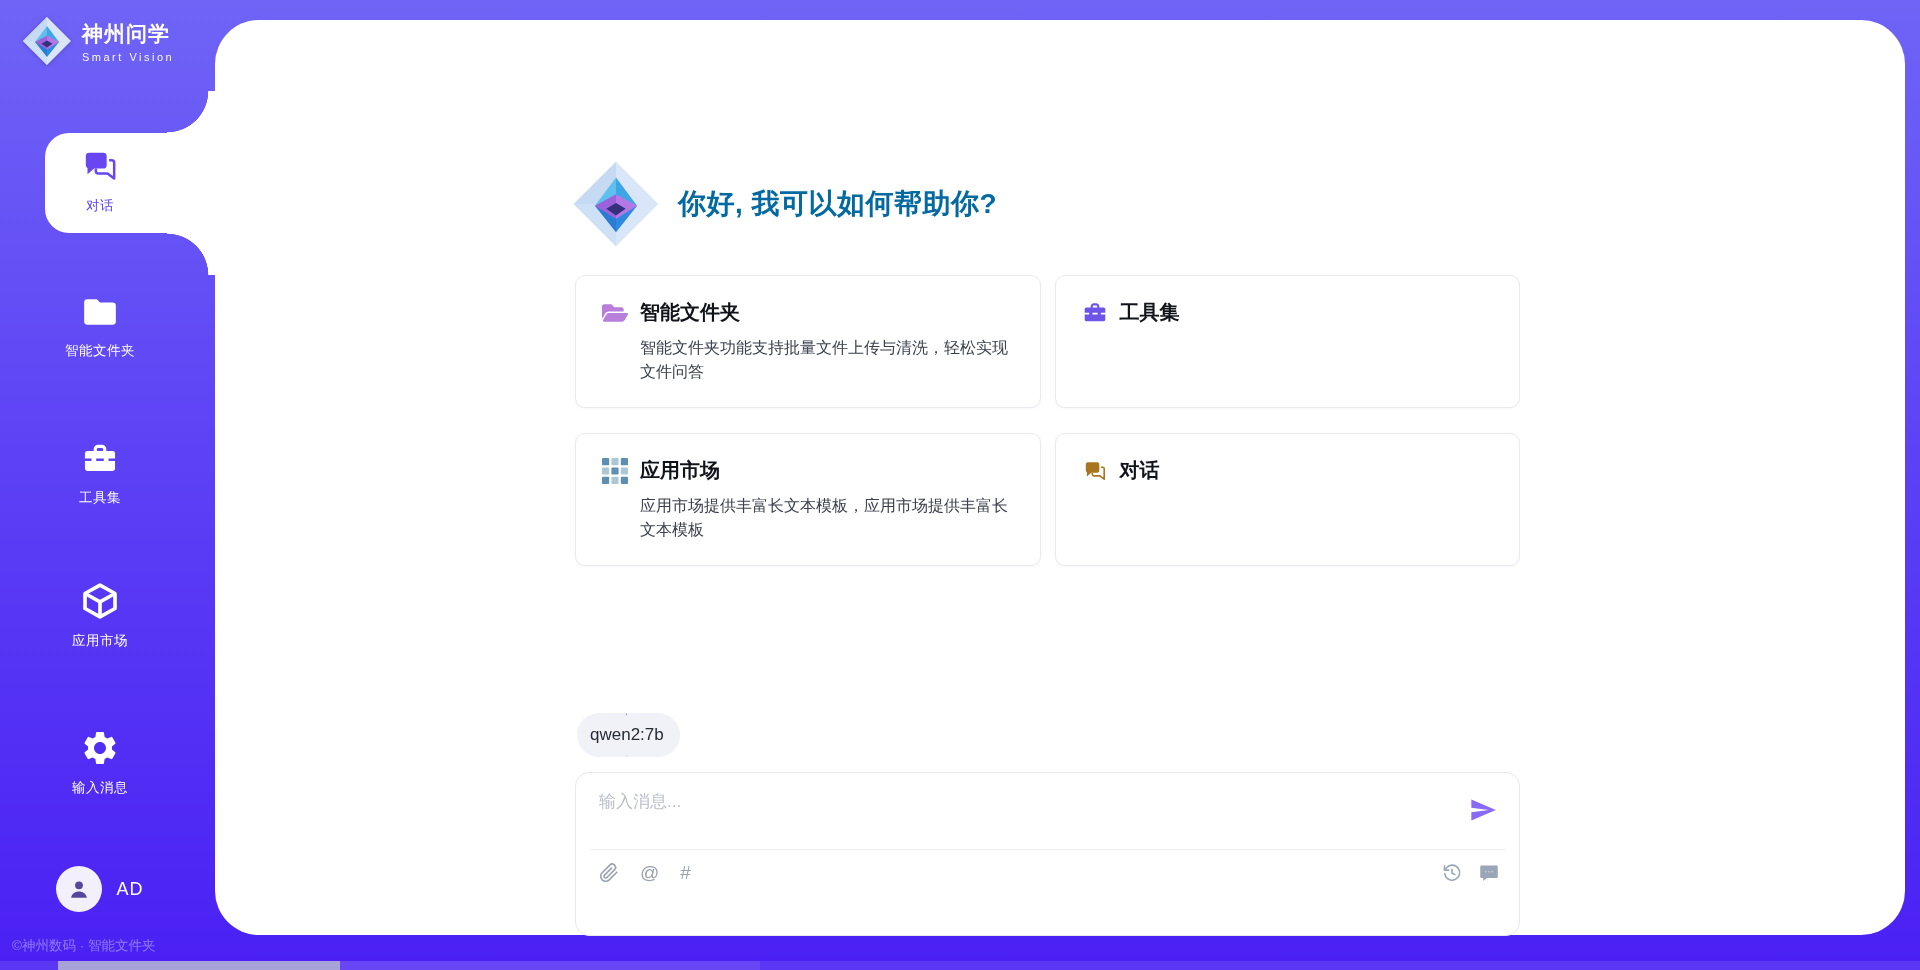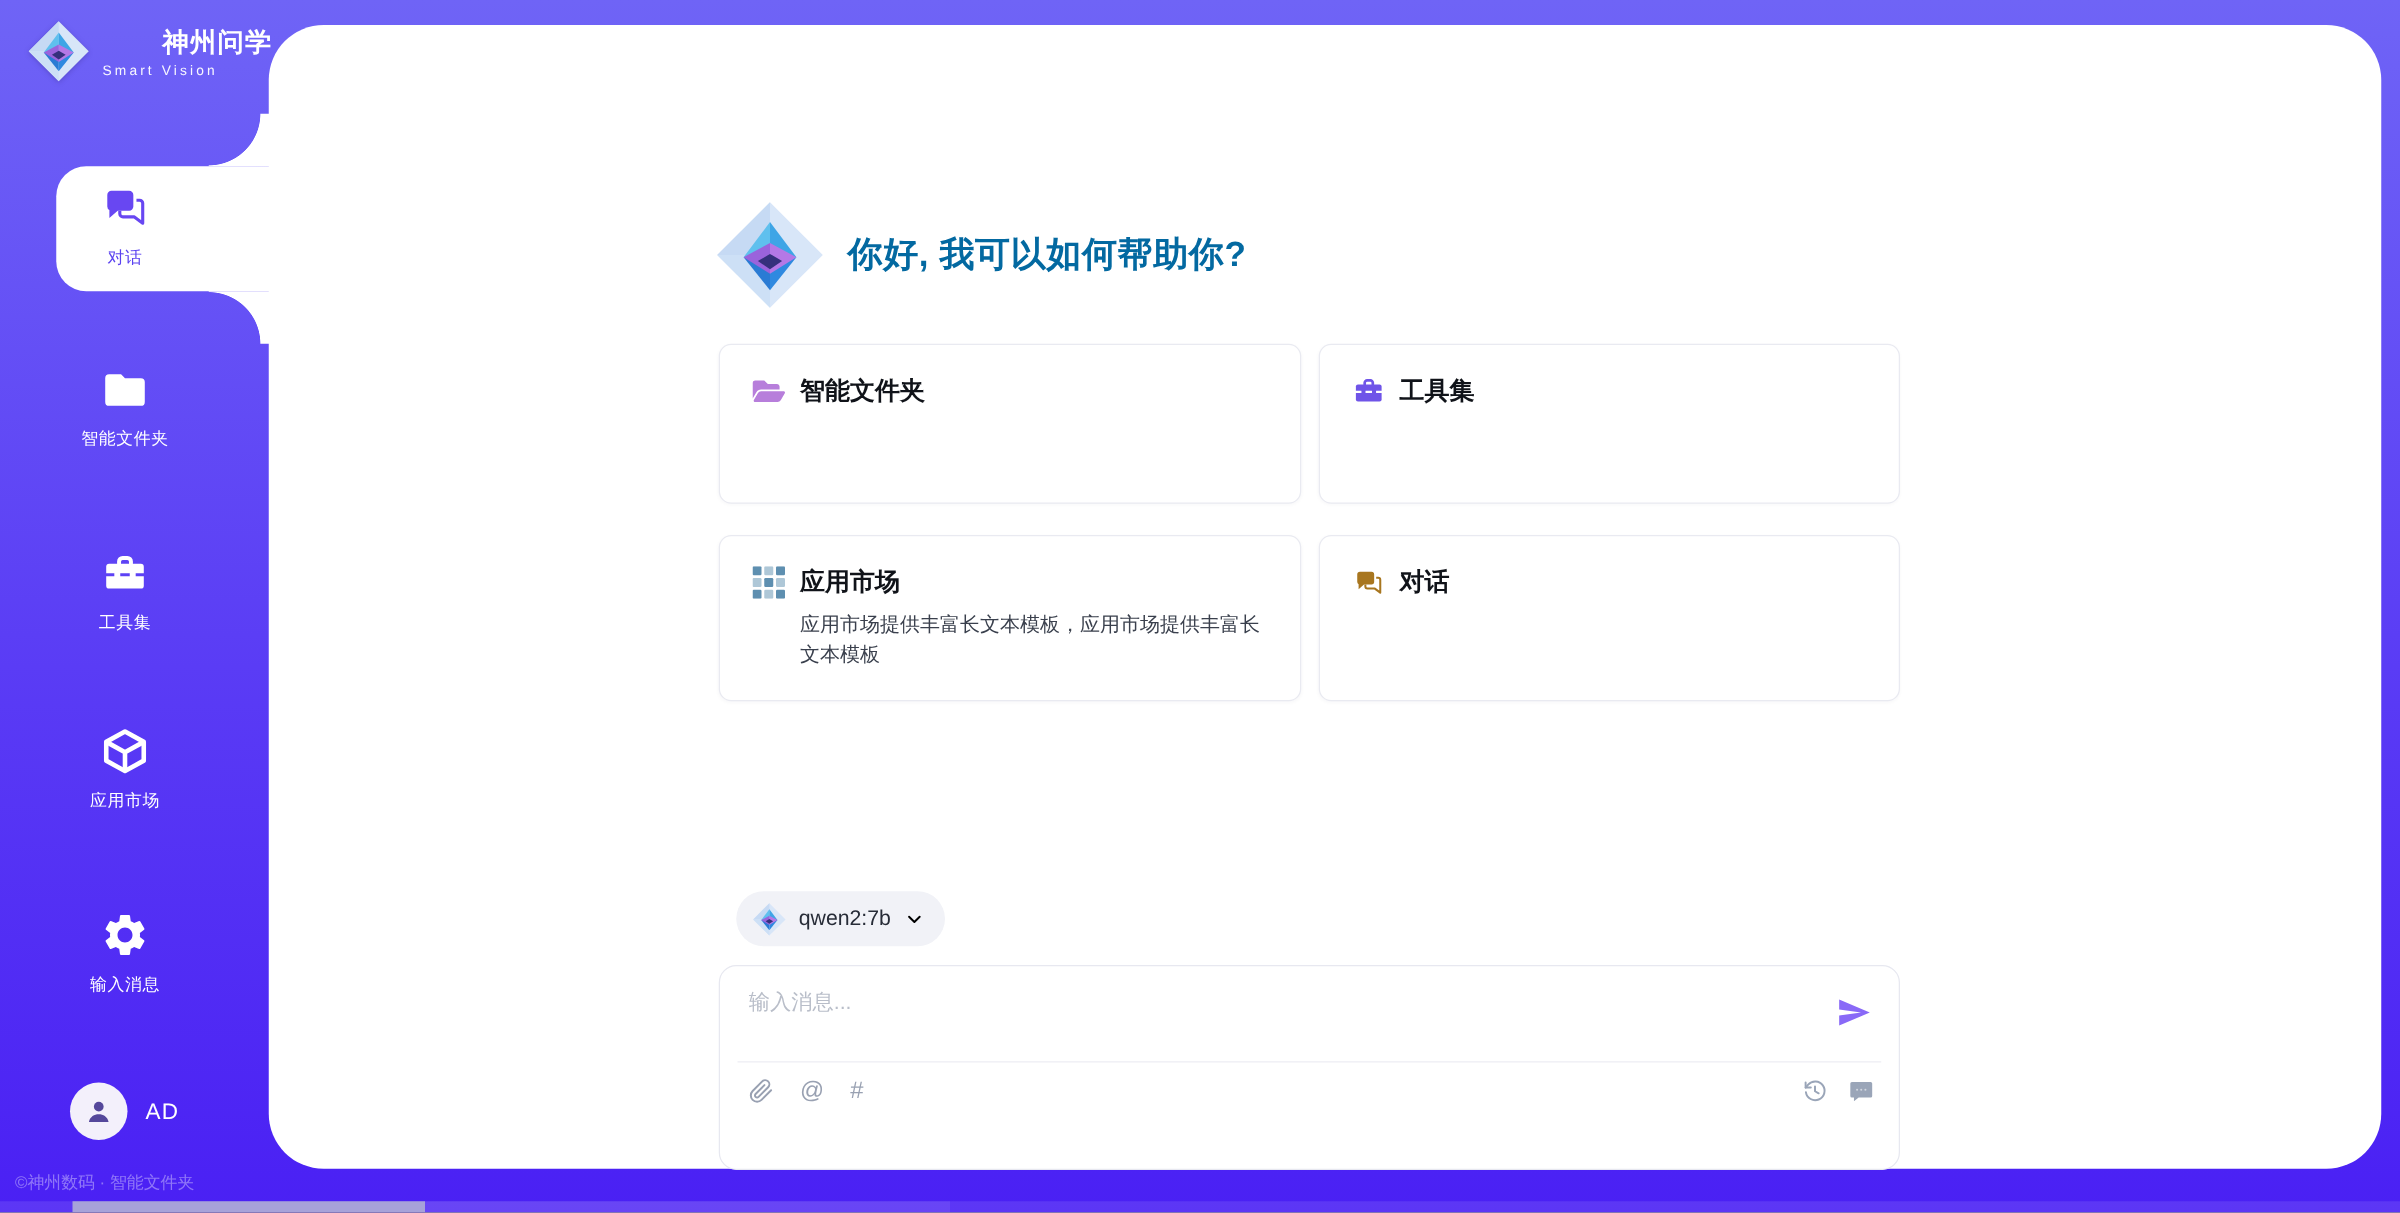--- a/index.html
+++ b/index.html
@@ -4,21 +4,21 @@
 <style>
   * { margin:0; padding:0; box-sizing:border-box; }
   body { background:#2a2140; font-family:"Liberation Sans","DejaVu Sans",sans-serif; }
   .screen{
     position:relative; width:1920px; height:970px; overflow:hidden;
     background:linear-gradient(180deg,#6f64f6 0%,#5a3cf5 55%,#4a20f4 100%);
   }
   
   .brand{ position:absolute; left:22px; top:16px; display:flex; align-items:center; gap:10px; }
   .brand .diamond{ width:50px; height:50px; filter:drop-shadow(0 1px 2px rgba(30,20,90,.25)); }
-  .brand-text .t1{ color:#fff; font-size:21px; font-weight:700; letter-spacing:1px;margin-left:48px; }
+  .brand-text .t1{ color:#fff; font-size:21px; font-weight:700; letter-spacing:1px; }
   .brand-text .t2{ color:rgba(255,255,255,.95); font-size:11px; letter-spacing:2.5px; margin-top:3px; }
 
   .nav-tab-bg{ position:absolute; left:45px; top:133px; width:172px; height:100px;
     background:#fff; border-radius:24px 0 0 24px; }
   .curve{ position:absolute; left:167px; width:50px; height:42px; }
   .curve.top{ top:91px; background:radial-gradient(circle 42px at 0 0, rgba(255,255,255,0) 41px, #fff 41.6px); }
   .curve.bot{ top:233px; background:radial-gradient(circle 42px at 0 100%, rgba(255,255,255,0) 41px, #fff 41.6px); }
 
   .nav-item{ position:absolute; left:20px; width:160px; display:flex; flex-direction:column;
     align-items:center; gap:11px; color:#fff; cursor:pointer; }
@@ -48,23 +48,23 @@
 
   .cards{ position:absolute; top:255px; left:0; right:0; display:grid;
     grid-template-columns:1fr 1fr; column-gap:14px; row-gap:25px; }
   .card{ background:#fff; border:1px solid #e9eaf1; border-radius:10px;
     padding:23px 26px; min-height:128px; cursor:pointer; box-shadow:0 1px 3px rgba(25,28,60,.03); }
   .card-head{ display:flex; align-items:center; gap:12px; }
   .card-head .cicon{ width:26px; height:26px; flex:0 0 26px; }
   .card-title{ font-size:20px; font-weight:700; color:#101319; }
   .card-desc{ margin:10px 0 0 38px; font-size:16px; color:#3a404d; line-height:1.5; }
 
-  .model-pill{ position:absolute; top:693px; left:14px; height:44px; display:inline-flex;
+  .model-pill{ position:absolute; top:693px; left:2px; height:44px; display:inline-flex;
     align-items:center; gap:10px; padding:0 16px 0 13px; background:#f1f2f7;
-    border-radius:22px; cursor:pointer; }
+    border-radius:22px; cursor:pointer;flex-direction:column; }
   .model-pill .diamond{ width:27px; height:27px; }
   .model-label{ font-size:17px; color:#272c37; }
   .model-pill .chev{ width:17px; height:17px; stroke:#3c414c; }
 
   .composer{ position:absolute; top:752px; left:0; right:0; height:164px; background:#fff;
     border:1px solid #e7e8f0; border-radius:14px; }
   .composer textarea{ position:absolute; left:23px; top:17px; right:64px; height:50px;
     border:none; outline:none; resize:none; background:transparent;
     font:17px "Liberation Sans","DejaVu Sans",sans-serif; color:#333; }
   .composer textarea::placeholder{ color:#b9bec9; }
@@ -190,20 +190,21 @@
 
       <div class="cards">
 
         <div class="card">
           <div class="card-head">
             <svg class="cicon" viewBox="0 0 576 512">
               <path fill="#b77edb" d="M572.694 292.093L500.27 416.248A63.997 63.997 0 0 1 444.989 448H45.025c-18.523 0-30.064-20.093-20.731-36.093l72.424-124.155A64 64 0 0 1 152 256h399.964c18.523 0 30.064 20.093 20.73 36.093zM152 224h328v-48c0-26.51-21.49-48-48-48H272l-64-64H48C21.49 64 0 85.49 0 112v278.046l69.077-118.418C86.214 242.25 118.062 224 152 224z"></path>
             </svg>
             <span class="card-title">智能文件夹</span>
           </div>
+          <p class="card-desc">智能文件夹功能支持批量文件上传与清洗，轻松实现文件问答</p>
         </div>
 
         <div class="card">
           <div class="card-head">
             <svg class="cicon" viewBox="0 0 24 24" style="color:#6f54e8">
               <path d="M9 7V5.8A1.8 1.8 0 0 1 10.8 4h2.4A1.8 1.8 0 0 1 15 5.8V7" fill="none" stroke="currentColor" stroke-width="2" stroke-linecap="round"></path>
               <path d="M4 7h16a1.5 1.5 0 0 1 1.5 1.5v3.2h-19V8.5A1.5 1.5 0 0 1 4 7z" fill="currentColor"></path>
               <path d="M2.5 13.3h19v4.7a1.5 1.5 0 0 1-1.5 1.5H4a1.5 1.5 0 0 1-1.5-1.5z" fill="currentColor"></path>
               <rect x="6.6" y="10.2" width="3" height="5.4" rx="1.1" fill="currentColor"></rect>
               <rect x="14.4" y="10.2" width="3" height="5.4" rx="1.1" fill="currentColor"></rect>

